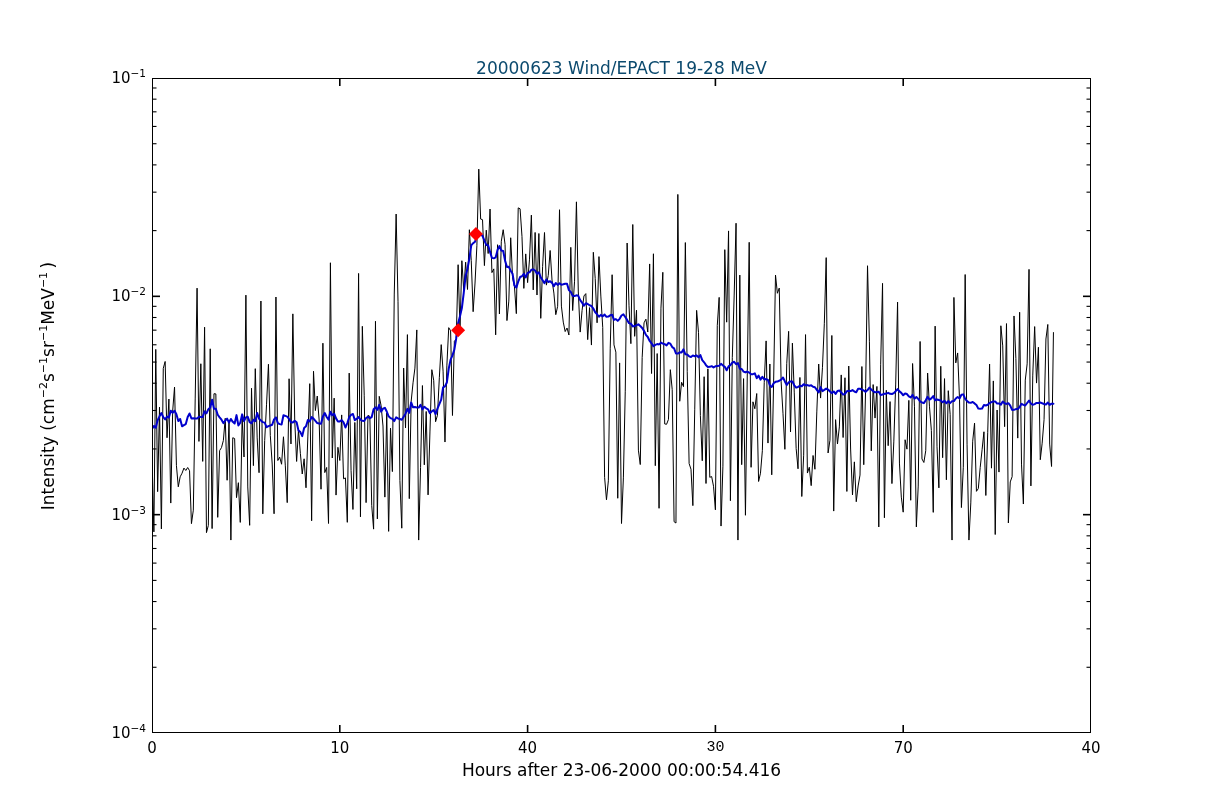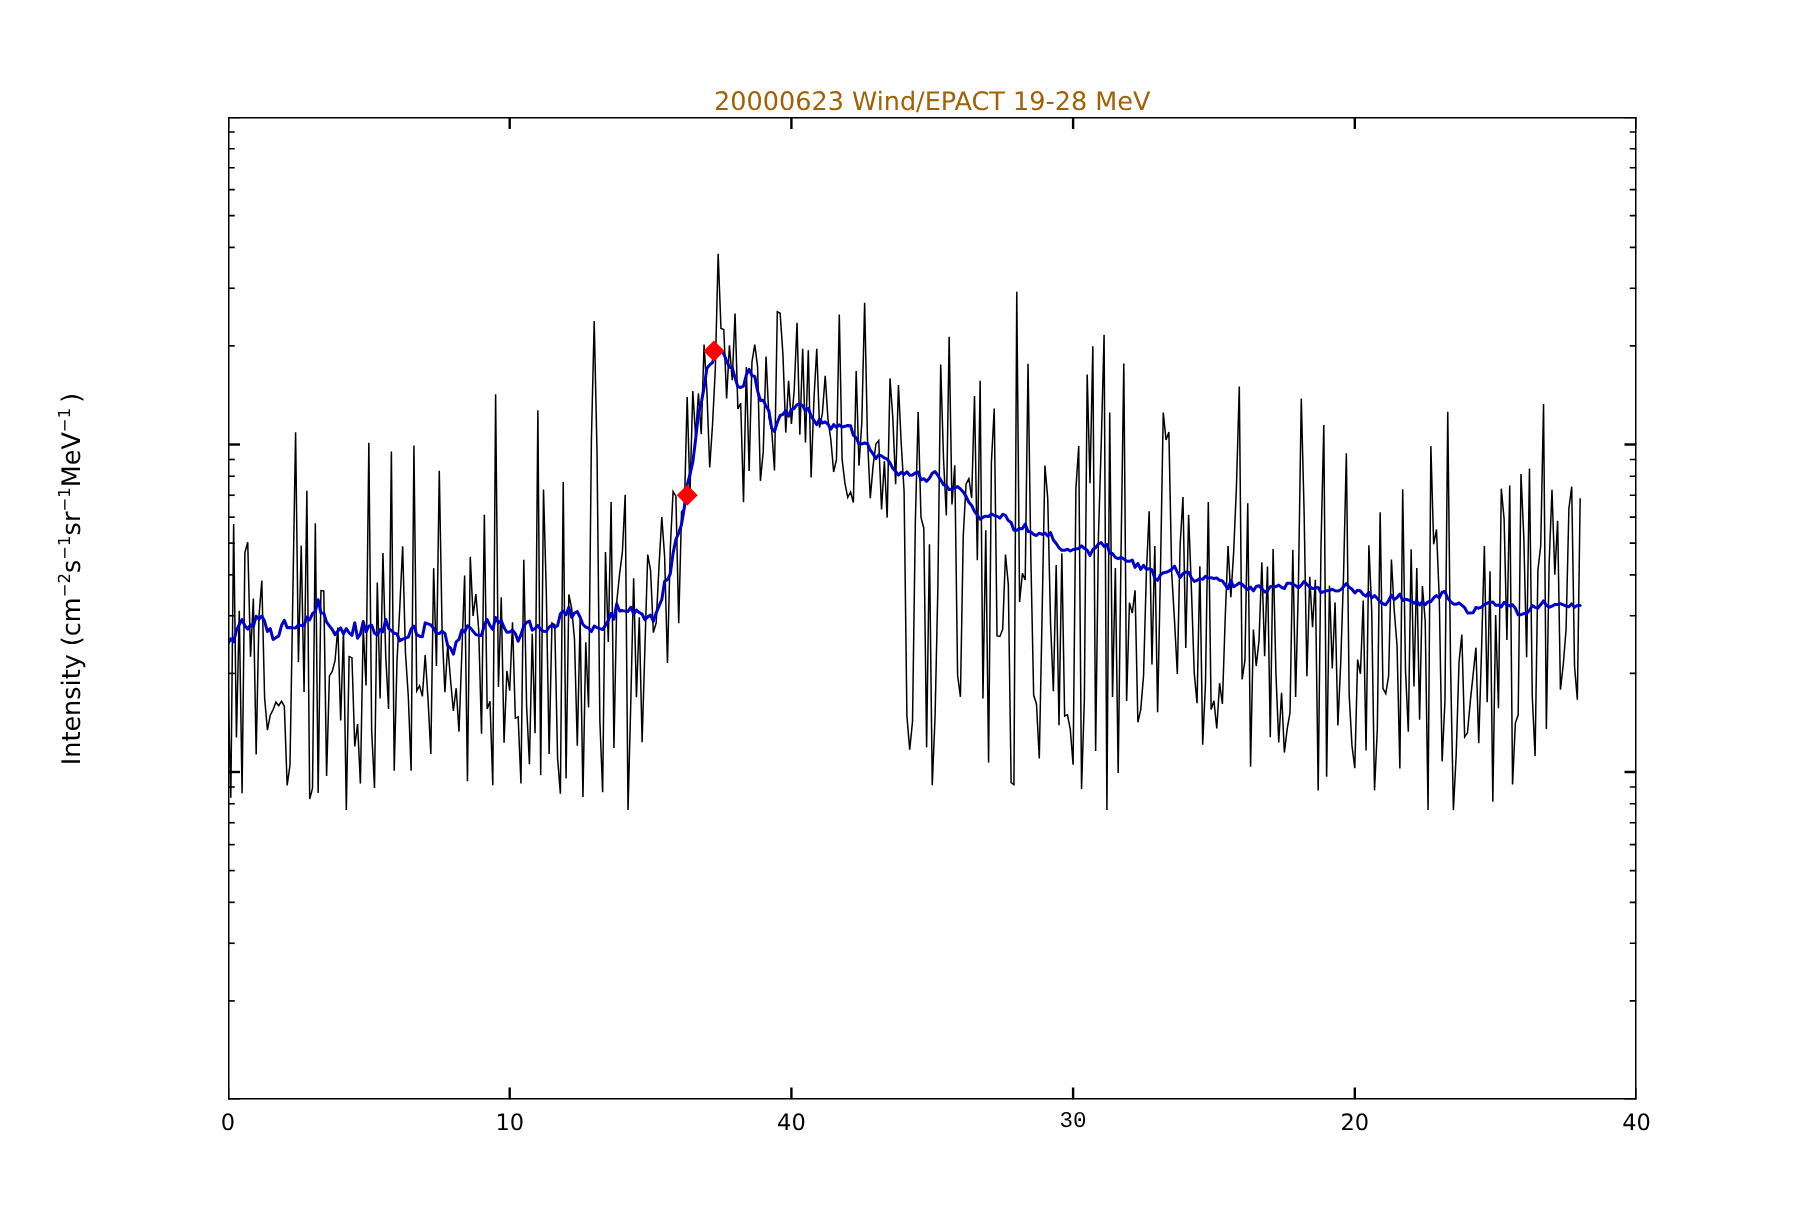--- a/index.html
+++ b/index.html
@@ -2,21 +2,21 @@
 <html><head>
 <meta charset="utf-8">
 <title>Wind/EPACT Intensity Plot</title>
 <style>
   html,body{margin:0;padding:0;background:#ffffff;}
   body{width:1212px;height:812px;font-family:"DejaVu Sans","Liberation Sans",sans-serif;overflow:hidden;}
   #figure{position:relative;width:1212px;height:812px;background:#ffffff;}
 
   #plot-title{
     position:absolute;left:152px;top:58px;width:939px;
-    text-align:center;font-size:17px;color:#a16207;white-space:nowrap;
+    text-align:center;font-size:17px;color:#0c4a6e;white-space:nowrap;
   }
 
   #axes-area{position:absolute;left:152px;top:78px;width:939px;height:655px;}
   #axes-frame{
     position:absolute;left:0;top:0;width:939px;height:655px;
     border:1.6px solid #000;box-sizing:border-box;background:transparent;
   }
   #plot-svg{position:absolute;left:0;top:0;width:939px;height:655px;display:block;}
 
   .ytick-label{
@@ -53,26 +53,32 @@
 <div id="figure">
 
   <div id="plot-title">20000623 Wind/EPACT 19-28 MeV</div>
 
   <div id="ylabel-wrap">
     <div id="ylabel">
       <span>Intensity (cm</span><sup>−2</sup><span>s</span><sup>−1</sup><span>sr</span><sup>−1</sup><span>MeV</span><sup>−1</sup><span> )</span>
     </div>
   </div>
 
+  <div id="ytick-labels">
+      <div class="ytick-label" style="top: 0px;">10<sup>−1</sup></div>
+      <div class="ytick-label" style="top: 218.333px;">10<sup>−2</sup></div>
+      <div class="ytick-label" style="top: 436.667px;">10<sup>−3</sup></div>
+      <div class="ytick-label" style="top: 655px;">10<sup>−4</sup></div>
+    </div>
   <div id="xtick-labels">
       <div class="xtick-label" style="left: 0px;">0</div>
       <div class="xtick-label" style="left: 187.8px;">10</div>
       <div class="xtick-label" style="left: 375.6px;">40</div>
       <div class="xtick-label" style="left: 563.4px; font-family: Liberation Mono, monospace;">30</div>
-      <div class="xtick-label" style="left: 751.2px;">20</div>
+      <div class="xtick-label" style="left: 751.2px;">70</div>
       <div class="xtick-label" style="left: 939px;">40</div>
     </div>
 
   <div id="axes-area">
     <svg id="plot-svg" viewBox="0 0 939 655" preserveAspectRatio="none">
       <g id="minor-ticks-y">
           <line x1="0" y1="589.275117613364" x2="4.5" y2="589.275117613364" stroke="#000" stroke-width="1.1"></line>
           <line x1="939" y1="589.275117613364" x2="934.5" y2="589.275117613364" stroke="#000" stroke-width="1.1"></line>
           <line x1="0" y1="550.8285260528737" x2="4.5" y2="550.8285260528737" stroke="#000" stroke-width="1.1"></line>
           <line x1="939" y1="550.8285260528737" x2="934.5" y2="550.8285260528737" stroke="#000" stroke-width="1.1"></line>
@@ -148,13 +154,14 @@
       <path id="raw-series" fill="none" stroke="#000000" stroke-width="1" stroke-linejoin="miter" stroke-linecap="butt" d="M0.00 378.39 L1.88 453.85 L3.76 271.40 L5.63 413.65 L7.51 329.16 L9.39 450.91 L11.27 290.38 L13.15 283.48 L15.02 359.78 L16.90 321.03 L18.78 425.07 L20.66 333.07 L22.54 309.04 L24.41 387.30 L26.29 408.81 L28.17 398.81 L30.05 395.19 L31.93 390.08 L33.80 392.47 L35.68 389.53 L37.56 392.73 L39.44 445.65 L41.32 432.16 L43.19 320.95 L45.07 210.13 L46.95 363.42 L48.83 285.76 L50.71 383.40 L52.58 249.20 L54.46 454.65 L56.34 447.45 L58.22 270.80 L60.10 450.59 L61.97 315.71 L63.85 315.91 L65.73 439.33 L67.61 372.62 L69.49 369.60 L71.36 362.46 L73.24 340.31 L75.12 402.26 L77.00 342.74 L78.88 462.07 L80.75 359.74 L82.63 360.52 L84.51 419.64 L86.39 404.70 L88.27 444.40 L90.14 340.15 L92.02 378.97 L93.90 217.13 L95.78 408.96 L97.66 447.33 L99.53 310.27 L101.41 387.61 L103.29 290.68 L105.17 359.90 L107.05 394.69 L108.92 223.01 L110.80 435.85 L112.68 362.56 L114.56 326.21 L116.44 286.25 L118.31 357.37 L120.19 386.04 L122.07 435.75 L123.95 219.01 L125.83 382.52 L127.70 379.13 L129.58 386.24 L131.46 358.78 L133.34 387.85 L135.22 424.64 L137.09 300.76 L138.97 365.96 L140.85 235.87 L142.73 342.12 L144.61 383.45 L146.48 351.84 L148.36 375.34 L150.24 396.01 L152.12 380.80 L154.00 409.78 L155.87 358.06 L157.75 305.66 L159.63 442.77 L161.51 293.26 L163.39 332.57 L165.26 318.04 L167.14 342.03 L169.02 411.21 L170.90 265.20 L172.78 394.60 L174.65 389.46 L176.53 445.47 L178.41 184.78 L180.29 379.99 L182.17 320.13 L184.04 417.09 L185.92 369.31 L187.80 382.47 L189.68 336.92 L191.56 400.78 L193.43 399.91 L195.31 444.34 L197.19 295.10 L199.07 392.66 L200.95 431.45 L202.82 344.47 L204.70 410.79 L206.58 195.43 L208.46 438.82 L210.34 248.31 L212.21 317.20 L214.09 424.63 L215.97 337.37 L217.85 338.43 L219.73 427.63 L221.60 451.13 L223.48 243.29 L225.36 440.91 L227.24 318.33 L229.12 327.73 L230.99 348.02 L232.87 419.12 L234.75 334.94 L236.63 453.36 L238.51 350.18 L240.38 393.60 L242.26 216.04 L244.14 136.04 L246.02 223.78 L247.90 402.39 L249.77 450.20 L251.65 290.06 L253.53 349.98 L255.41 256.64 L257.29 420.66 L259.16 323.32 L261.04 304.84 L262.92 290.12 L264.80 251.92 L266.68 462.07 L268.55 389.37 L270.43 307.56 L272.31 386.82 L274.19 333.48 L276.07 416.90 L277.94 353.96 L279.82 291.70 L281.70 302.27 L283.58 343.73 L285.46 337.21 L287.33 299.77 L289.21 266.63 L291.09 293.15 L292.97 364.04 L294.85 287.88 L296.72 249.66 L298.60 252.75 L300.48 337.51 L302.36 263.24 L304.24 261.20 L306.11 186.71 L307.99 251.04 L309.87 182.73 L311.75 212.71 L313.63 184.17 L315.50 211.46 L317.38 151.73 L319.26 182.70 L321.14 233.69 L323.02 205.02 L324.89 167.78 L326.77 91.12 L328.65 141.05 L330.53 141.71 L332.41 187.60 L334.28 152.17 L336.16 175.52 L338.04 131.02 L339.92 194.60 L341.80 190.88 L343.67 256.83 L345.55 166.71 L347.43 236.00 L349.31 163.23 L351.19 151.71 L353.06 166.43 L354.94 242.57 L356.82 223.09 L358.70 159.76 L360.58 199.87 L362.45 208.40 L364.33 235.64 L366.21 129.86 L368.09 130.82 L369.97 158.41 L371.84 210.39 L373.72 175.90 L375.60 204.61 L377.48 181.87 L379.36 137.12 L381.23 211.90 L383.11 154.45 L384.99 217.03 L386.87 155.49 L388.75 240.33 L390.62 188.36 L392.50 154.53 L394.38 207.13 L396.26 197.45 L398.14 172.47 L400.01 202.03 L401.89 215.08 L403.77 236.67 L405.65 228.32 L407.53 131.73 L409.40 228.12 L411.28 244.11 L413.16 253.56 L415.04 249.99 L416.92 257.02 L418.79 169.33 L420.67 232.52 L422.55 203.23 L424.43 123.84 L426.31 213.96 L428.18 254.08 L430.06 232.57 L431.94 217.97 L433.82 215.64 L435.70 261.61 L437.57 229.60 L439.45 267.06 L441.33 174.28 L443.21 200.47 L445.09 244.79 L446.96 178.62 L448.84 218.07 L450.72 249.37 L452.60 399.31 L454.48 421.79 L456.35 402.84 L458.23 270.23 L460.11 196.72 L461.99 266.90 L463.87 274.13 L465.74 420.25 L467.62 284.92 L469.50 445.51 L471.38 399.88 L473.26 313.19 L475.13 165.02 L477.01 227.77 L478.89 265.67 L480.77 146.51 L482.65 258.32 L484.52 232.19 L486.40 372.15 L488.28 386.56 L490.16 279.54 L492.04 244.82 L493.91 241.16 L495.79 254.03 L497.67 185.94 L499.55 295.52 L501.43 175.78 L503.30 387.69 L505.18 275.56 L507.06 430.31 L508.94 230.15 L510.82 194.31 L512.69 345.94 L514.57 346.29 L516.45 341.50 L518.33 291.68 L520.21 311.61 L522.08 443.70 L523.96 445.04 L525.84 116.42 L527.72 323.25 L529.60 304.26 L531.47 308.64 L533.35 164.57 L535.23 293.71 L537.11 385.52 L538.99 391.27 L540.86 427.64 L542.74 331.20 L544.62 232.36 L546.50 254.34 L548.38 337.62 L550.25 382.74 L552.13 298.70 L554.01 405.49 L555.89 290.83 L557.77 399.34 L559.64 398.54 L561.52 408.24 L563.40 431.83 L565.28 247.49 L567.16 219.37 L569.03 448.07 L570.91 388.17 L572.79 171.67 L574.67 244.18 L576.55 152.92 L578.42 422.73 L580.30 279.42 L582.18 217.04 L584.06 145.22 L585.94 462.07 L587.81 197.07 L589.69 386.68 L591.57 300.61 L593.45 437.26 L595.33 292.45 L597.20 164.31 L599.08 389.32 L600.96 323.82 L602.84 330.73 L604.72 315.54 L606.59 403.48 L608.47 395.20 L610.35 372.73 L612.23 304.72 L614.11 262.90 L615.98 365.07 L617.86 285.99 L619.74 396.82 L621.62 303.98 L623.50 197.05 L625.37 215.27 L627.25 210.07 L629.13 303.81 L631.01 335.75 L632.89 371.30 L634.76 285.35 L636.64 253.34 L638.52 353.91 L640.40 265.14 L642.28 314.90 L644.15 370.53 L646.03 390.79 L647.91 299.45 L649.79 418.49 L651.67 377.18 L653.54 256.60 L655.42 395.05 L657.30 389.22 L659.18 407.63 L661.06 377.48 L662.93 391.25 L664.81 333.92 L666.69 286.02 L668.57 320.07 L670.45 289.76 L672.32 245.77 L674.20 179.63 L676.08 374.97 L677.96 362.21 L679.84 257.48 L681.71 433.09 L683.59 341.67 L685.47 366.03 L687.35 348.91 L689.23 296.92 L691.10 359.52 L692.98 299.74 L694.86 413.45 L696.74 288.06 L698.62 371.03 L700.49 416.97 L702.37 383.86 L704.25 423.71 L706.13 407.98 L708.01 397.06 L709.88 288.54 L711.76 386.71 L713.64 310.35 L715.52 187.74 L717.40 263.19 L719.27 372.84 L721.15 306.58 L723.03 340.07 L724.91 308.45 L726.79 448.96 L728.66 286.21 L730.54 205.35 L732.42 439.77 L734.30 312.28 L736.18 367.68 L738.05 323.60 L739.93 405.59 L741.81 363.92 L743.69 306.06 L745.57 224.11 L747.44 385.08 L749.32 419.11 L751.20 434.16 L753.08 361.74 L754.96 371.17 L756.83 322.39 L758.71 422.26 L760.59 285.52 L762.47 328.81 L764.35 448.90 L766.22 408.07 L768.10 263.47 L769.98 380.98 L771.86 384.47 L773.74 372.69 L775.61 295.03 L777.49 328.83 L779.37 352.44 L781.25 434.37 L783.13 248.12 L785.00 368.79 L786.88 409.87 L788.76 288.25 L790.64 379.70 L792.52 300.64 L794.39 401.79 L796.27 312.70 L798.15 336.30 L800.03 462.07 L801.91 219.43 L803.78 284.89 L805.66 274.94 L807.54 321.71 L809.42 429.57 L811.30 389.25 L813.17 196.52 L815.05 366.16 L816.93 462.07 L818.81 424.92 L820.69 363.20 L822.56 345.12 L824.44 413.33 L826.32 410.55 L828.20 389.56 L830.08 371.73 L831.95 353.77 L833.83 417.47 L835.71 354.78 L837.59 286.02 L839.47 390.17 L841.34 302.91 L843.22 456.52 L845.10 332.01 L846.98 394.08 L848.86 247.78 L850.73 267.89 L852.61 348.66 L854.49 245.59 L856.37 444.94 L858.25 403.93 L860.12 398.68 L862.00 237.96 L863.88 280.48 L865.76 360.11 L867.64 234.26 L869.51 386.11 L871.39 426.02 L873.27 302.11 L875.15 285.84 L877.03 191.36 L878.90 407.92 L880.78 297.11 L882.66 248.59 L884.54 305.09 L886.42 269.24 L888.29 381.71 L890.17 365.18 L892.05 341.64 L893.93 261.01 L895.81 246.46 L897.68 366.07 L899.56 388.47 L901.44 254.16"></path>
       <path id="smooth-series" fill="none" stroke="#0000cc" stroke-width="2" stroke-linejoin="round" stroke-linecap="round" d="M0.00 350.92 L1.88 347.94 L3.76 349.74 L5.63 342.23 L7.51 338.32 L9.39 335.01 L11.27 339.19 L13.15 341.40 L15.02 338.52 L16.90 339.53 L18.78 332.80 L20.66 334.79 L22.54 332.70 L24.41 336.21 L26.29 343.01 L28.17 341.05 L30.05 348.29 L31.93 347.11 L33.80 346.04 L35.68 339.01 L37.56 335.48 L39.44 340.47 L41.32 340.36 L43.19 340.50 L45.07 340.59 L46.95 338.61 L48.83 338.97 L50.71 338.94 L52.58 333.33 L54.46 335.34 L56.34 331.15 L58.22 329.57 L60.10 321.81 L61.97 330.71 L63.85 330.75 L65.73 336.73 L67.61 339.29 L69.49 341.66 L71.36 345.13 L73.24 342.61 L75.12 340.63 L77.00 344.56 L78.88 341.00 L80.75 343.85 L82.63 345.53 L84.51 337.13 L86.39 347.47 L88.27 344.71 L90.14 336.36 L92.02 343.17 L93.90 339.42 L95.78 338.81 L97.66 344.11 L99.53 345.30 L101.41 341.67 L103.29 343.19 L105.17 334.91 L107.05 340.86 L108.92 342.47 L110.80 344.14 L112.68 344.61 L114.56 349.22 L116.44 348.08 L118.31 347.47 L120.19 346.79 L122.07 341.42 L123.95 339.43 L125.83 345.12 L127.70 346.12 L129.58 346.45 L131.46 337.24 L133.34 337.90 L135.22 338.59 L137.09 340.99 L138.97 344.16 L140.85 344.39 L142.73 342.83 L144.61 344.23 L146.48 352.48 L148.36 354.11 L150.24 358.10 L152.12 349.91 L154.00 348.30 L155.87 341.96 L157.75 343.36 L159.63 339.16 L161.51 340.58 L163.39 342.80 L165.26 345.08 L167.14 345.57 L169.02 345.67 L170.90 338.51 L172.78 335.02 L174.65 339.01 L176.53 341.58 L178.41 333.72 L180.29 337.26 L182.17 335.74 L184.04 340.38 L185.92 343.52 L187.80 343.41 L189.68 342.19 L191.56 344.40 L193.43 349.52 L195.31 345.05 L197.19 339.24 L199.07 336.91 L200.95 336.01 L202.82 342.16 L204.70 340.94 L206.58 338.96 L208.46 341.66 L210.34 342.85 L212.21 342.98 L214.09 340.04 L215.97 338.79 L217.85 340.28 L219.73 339.07 L221.60 331.18 L223.48 329.41 L225.36 331.82 L227.24 326.89 L229.12 333.64 L230.99 330.67 L232.87 329.78 L234.75 333.49 L236.63 338.34 L238.51 340.11 L240.38 340.79 L242.26 343.07 L244.14 339.37 L246.02 340.44 L247.90 341.04 L249.77 341.72 L251.65 338.75 L253.53 335.69 L255.41 330.88 L257.29 334.76 L259.16 324.45 L261.04 329.31 L262.92 329.07 L264.80 329.42 L266.68 329.62 L268.55 326.86 L270.43 331.36 L272.31 328.70 L274.19 330.36 L276.07 331.39 L277.94 335.19 L279.82 333.25 L281.70 332.07 L283.58 336.16 L285.46 330.58 L287.33 326.05 L289.21 321.65 L291.09 309.48 L292.97 308.39 L294.85 304.55 L296.72 290.80 L298.60 281.64 L300.48 277.32 L302.36 271.62 L304.24 260.24 L306.11 245.28 L307.99 238.27 L309.87 230.05 L311.75 214.93 L313.63 197.85 L315.50 190.70 L317.38 180.47 L319.26 167.46 L321.14 165.23 L323.02 163.67 L324.89 157.57 L326.77 153.89 L328.65 156.05 L330.53 157.96 L332.41 162.60 L334.28 166.92 L336.16 167.15 L338.04 173.91 L339.92 179.89 L341.80 180.29 L343.67 179.39 L345.55 171.88 L347.43 168.15 L349.31 172.48 L351.19 172.92 L353.06 182.62 L354.94 189.02 L356.82 188.81 L358.70 192.75 L360.58 195.82 L362.45 207.52 L364.33 209.62 L366.21 203.63 L368.09 199.01 L369.97 198.27 L371.84 195.72 L373.72 199.40 L375.60 194.90 L377.48 194.32 L379.36 191.79 L381.23 191.36 L383.11 192.51 L384.99 195.84 L386.87 194.30 L388.75 199.39 L390.62 202.23 L392.50 205.14 L394.38 201.48 L396.26 203.99 L398.14 203.26 L400.01 204.87 L401.89 208.13 L403.77 205.07 L405.65 206.88 L407.53 205.24 L409.40 206.67 L411.28 206.22 L413.16 205.69 L415.04 205.83 L416.92 212.14 L418.79 213.93 L420.67 217.89 L422.55 217.94 L424.43 217.33 L426.31 217.81 L428.18 222.07 L430.06 224.61 L431.94 227.68 L433.82 225.25 L435.70 225.97 L437.57 227.27 L439.45 228.02 L441.33 230.57 L443.21 234.25 L445.09 236.24 L446.96 238.75 L448.84 236.88 L450.72 238.35 L452.60 236.53 L454.48 238.81 L456.35 238.60 L458.23 237.32 L460.11 236.69 L461.99 241.92 L463.87 241.12 L465.74 242.87 L467.62 240.86 L469.50 237.51 L471.38 236.38 L473.26 238.98 L475.13 241.88 L477.01 245.15 L478.89 245.67 L480.77 248.39 L482.65 248.07 L484.52 247.12 L486.40 246.38 L488.28 247.99 L490.16 249.95 L492.04 252.88 L493.91 256.88 L495.79 259.01 L497.67 262.95 L499.55 265.32 L501.43 268.14 L503.30 266.84 L505.18 266.09 L507.06 266.39 L508.94 264.62 L510.82 265.65 L512.69 266.21 L514.57 267.38 L516.45 264.88 L518.33 265.65 L520.21 269.07 L522.08 270.33 L523.96 275.49 L525.84 275.55 L527.72 274.34 L529.60 274.42 L531.47 271.37 L533.35 276.36 L535.23 276.59 L537.11 278.34 L538.99 278.97 L540.86 277.46 L542.74 278.31 L544.62 277.36 L546.50 279.28 L548.38 277.12 L550.25 282.03 L552.13 284.32 L554.01 287.15 L555.89 288.91 L557.77 288.86 L559.64 288.18 L561.52 289.38 L563.40 288.29 L565.28 287.97 L567.16 287.68 L569.03 285.87 L570.91 287.52 L572.79 288.83 L574.67 292.28 L576.55 288.36 L578.42 287.09 L580.30 284.62 L582.18 283.73 L584.06 286.24 L585.94 285.09 L587.81 290.79 L589.69 291.02 L591.57 293.57 L593.45 294.45 L595.33 293.52 L597.20 294.57 L599.08 296.15 L600.96 296.19 L602.84 295.38 L604.72 300.25 L606.59 297.65 L608.47 301.59 L610.35 298.86 L612.23 301.43 L614.11 301.11 L615.98 301.97 L617.86 307.55 L619.74 308.94 L621.62 305.28 L623.50 303.84 L625.37 303.57 L627.25 302.76 L629.13 301.58 L631.01 299.47 L632.89 303.42 L634.76 307.01 L636.64 304.38 L638.52 303.38 L640.40 303.53 L642.28 307.29 L644.15 309.62 L646.03 308.96 L647.91 307.75 L649.79 308.24 L651.67 306.20 L653.54 307.38 L655.42 307.11 L657.30 307.68 L659.18 307.36 L661.06 308.80 L662.93 309.28 L664.81 311.92 L666.69 314.50 L668.57 309.09 L670.45 313.17 L672.32 311.94 L674.20 310.62 L676.08 311.59 L677.96 313.42 L679.84 315.11 L681.71 313.44 L683.59 315.90 L685.47 313.02 L687.35 312.53 L689.23 314.48 L691.10 316.70 L692.98 315.85 L694.86 313.13 L696.74 312.80 L698.62 313.14 L700.49 312.06 L702.37 313.53 L704.25 314.34 L706.13 310.77 L708.01 310.77 L709.88 311.57 L711.76 312.48 L713.64 313.86 L715.52 312.07 L717.40 309.58 L719.27 311.56 L721.15 313.21 L723.03 314.40 L724.91 313.96 L726.79 313.65 L728.66 317.08 L730.54 316.52 L732.42 315.79 L734.30 315.63 L736.18 314.83 L738.05 315.85 L739.93 316.03 L741.81 315.16 L743.69 313.22 L745.57 311.05 L747.44 313.40 L749.32 314.83 L751.20 317.30 L753.08 315.45 L754.96 316.01 L756.83 318.31 L758.71 319.46 L760.59 316.84 L762.47 320.64 L764.35 319.04 L766.22 320.90 L768.10 323.35 L769.98 324.49 L771.86 325.14 L773.74 322.33 L775.61 318.80 L777.49 321.74 L779.37 320.36 L781.25 318.01 L783.13 322.25 L785.00 321.44 L786.88 322.03 L788.76 322.56 L790.64 324.17 L792.52 322.73 L794.39 325.30 L796.27 323.11 L798.15 325.12 L800.03 323.17 L801.91 323.09 L803.78 320.53 L805.66 319.05 L807.54 320.54 L809.42 316.78 L811.30 316.37 L813.17 320.81 L815.05 323.05 L816.93 324.62 L818.81 324.85 L820.69 323.96 L822.56 325.39 L824.44 327.01 L826.32 330.60 L828.20 330.64 L830.08 330.53 L831.95 327.04 L833.83 327.45 L835.71 326.73 L837.59 325.10 L839.47 324.18 L841.34 323.50 L843.22 323.38 L845.10 325.57 L846.98 325.39 L848.86 326.62 L850.73 323.50 L852.61 325.28 L854.49 325.93 L856.37 325.17 L858.25 327.64 L860.12 331.91 L862.00 331.82 L863.88 331.06 L865.76 330.94 L867.64 329.04 L869.51 325.75 L871.39 326.89 L873.27 327.44 L875.15 324.99 L877.03 322.58 L878.90 325.51 L880.78 326.83 L882.66 326.13 L884.54 324.93 L886.42 325.06 L888.29 324.43 L890.17 325.29 L892.05 325.98 L893.93 326.56 L895.81 324.55 L897.68 326.90 L899.56 325.68 L901.44 325.72"></path>
       <g id="marker-series">
           <polygon points="306.11400000000003,245.15359459688722 313.11400000000003,252.15359459688722 306.11400000000003,259.1535945968872 299.11400000000003,252.15359459688722" fill="#ff0000"></polygon>
           <polygon points="323.955,148.9866541999694 330.955,155.9866541999694 323.955,162.9866541999694 316.955,155.9866541999694" fill="#ff0000"></polygon>
         </g>
     </svg>
     <div id="axes-frame"></div>
   </div>
 
+  <div id="xlabel">Hours after 23-06-2000 00:00:54.416</div>
 </div>
 
 </body></html>

